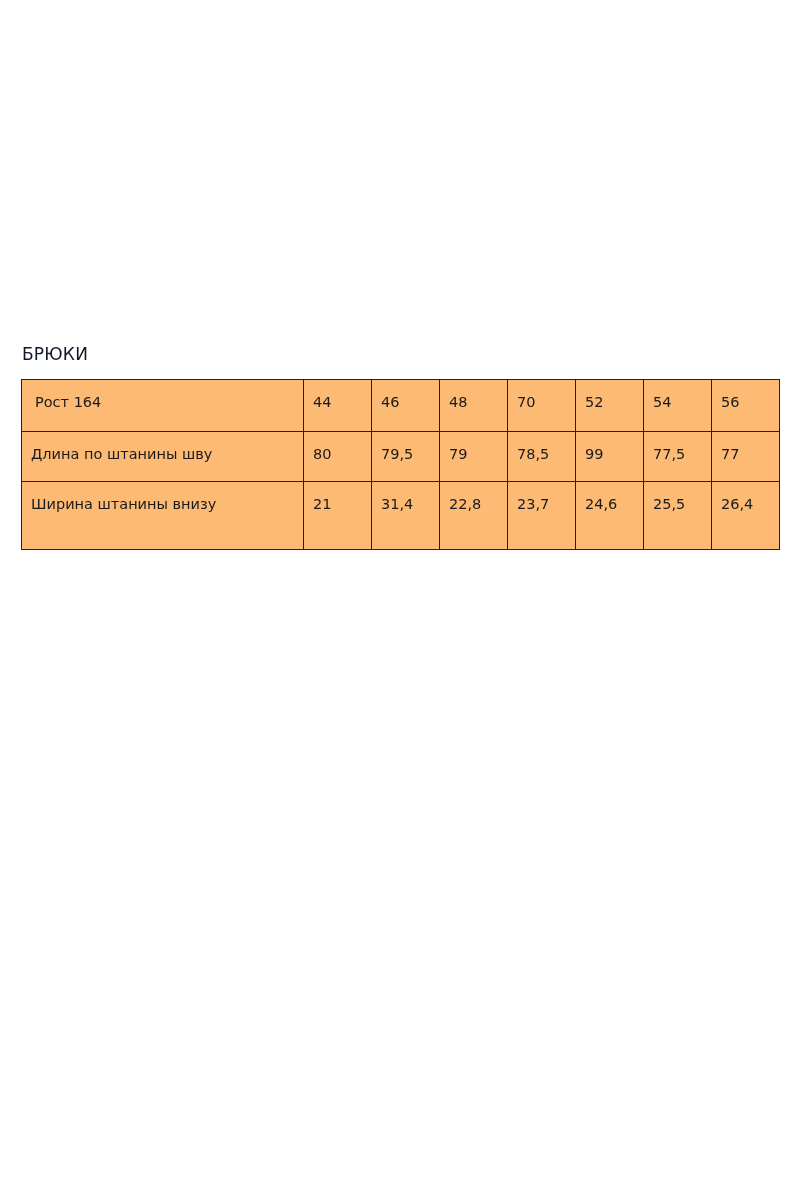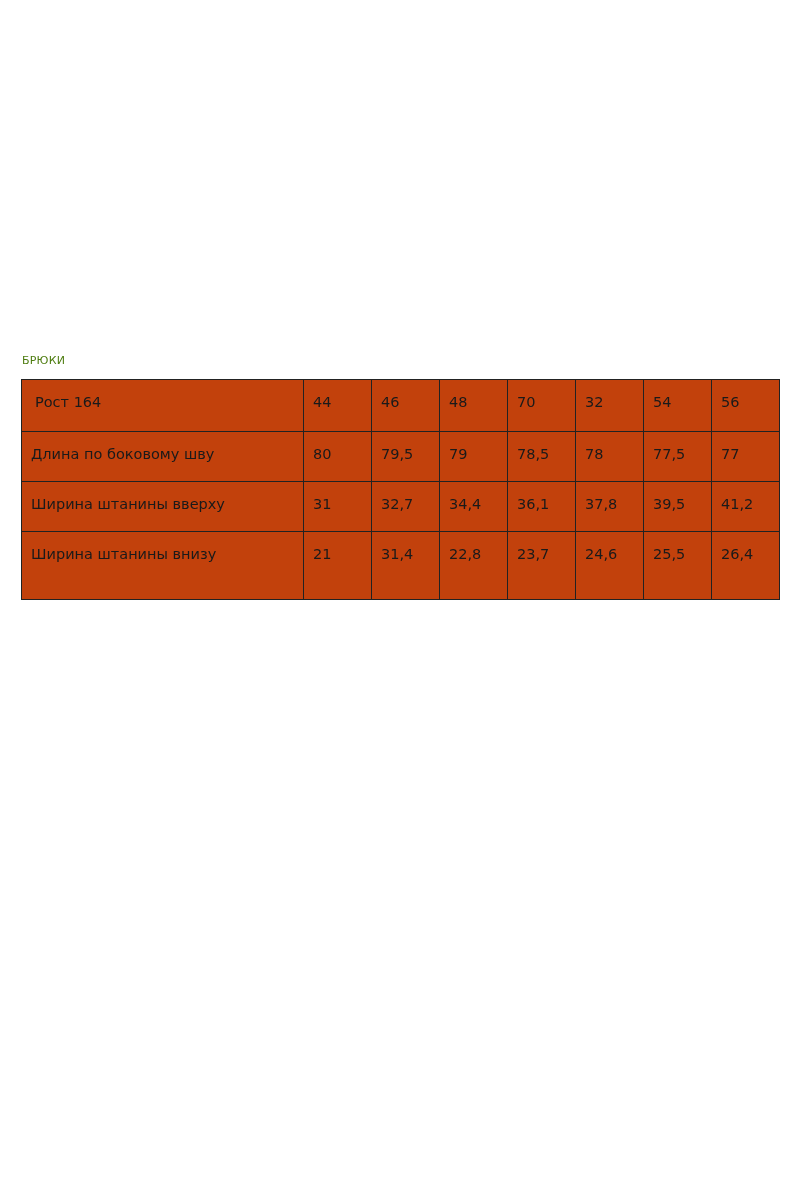--- a/index.html
+++ b/index.html
@@ -19,44 +19,43 @@
     position: absolute;
     left: 0;
     top: 0;
     width: 800px;
     height: 1200px;
   }
   .doc-title {
     position: absolute;
     left: 22px;
     top: 344px;
-    font-size: 11px;
+    font-size: 17px;
     letter-spacing: 0.2px;
-    color: #4d7c0f;
+    color: #0f172a;
     white-space: nowrap;
-    margin-top: 10px;
   }
   .size-table {
     position: absolute;
     left: 21px;
     top: 379px;
     width: 759px;
     border-collapse: collapse;
     table-layout: fixed;
   }
   .size-table td {
     border: 1.6px solid #222222;
     font-size: 14.5px;
     color: #1a1a1a;
     vertical-align: top;
     padding: 14px 0 0 8px;
     height: 50px;
     box-sizing: border-box;
     line-height: 1.2;
-    background: #c2410c;
+    background: #fdba74;
   }
   .size-table .row-label {
     width: 282px;
     padding-left: 9px;
   }
   .size-table .first-label {
     padding-left: 13px;
   }
   .size-table .val {
     width: 68px;
@@ -77,49 +76,39 @@
   <div class="doc-title">БРЮКИ</div>
 
   <table class="size-table">
     <tbody>
       <tr class="head">
         <td class="row-label first-label">Рост 164</td>
         <td class="val">44</td>
         <td class="val">46</td>
         <td class="val">48</td>
         <td class="val">70</td>
-        <td class="val">32</td>
+        <td class="val">52</td>
         <td class="val">54</td>
         <td class="val">56</td>
       </tr>
 
 
       <tr>
-        <td class="row-label">Длина по боковому шву</td>
+        <td class="row-label">Длина по штанины шву</td>
         <td class="val">80</td>
         <td class="val">79,5</td>
         <td class="val">79</td>
         <td class="val">78,5</td>
-        <td class="val">78</td>
+        <td class="val">99</td>
         <td class="val">77,5</td>
         <td class="val">77</td>
       </tr>
 
 
 
-      <tr>
-        <td class="row-label">Ширина штанины вверху</td>
-        <td class="val">31</td>
-        <td class="val">32,7</td>
-        <td class="val">34,4</td>
-        <td class="val">36,1</td>
-        <td class="val">37,8</td>
-        <td class="val">39,5</td>
-        <td class="val">41,2</td>
-      </tr>
 
       <tr class="last">
         <td class="row-label">Ширина штанины внизу</td>
         <td class="val">21</td>
         <td class="val">31,4</td>
         <td class="val">22,8</td>
         <td class="val">23,7</td>
         <td class="val">24,6</td>
         <td class="val">25,5</td>
         <td class="val">26,4</td>

